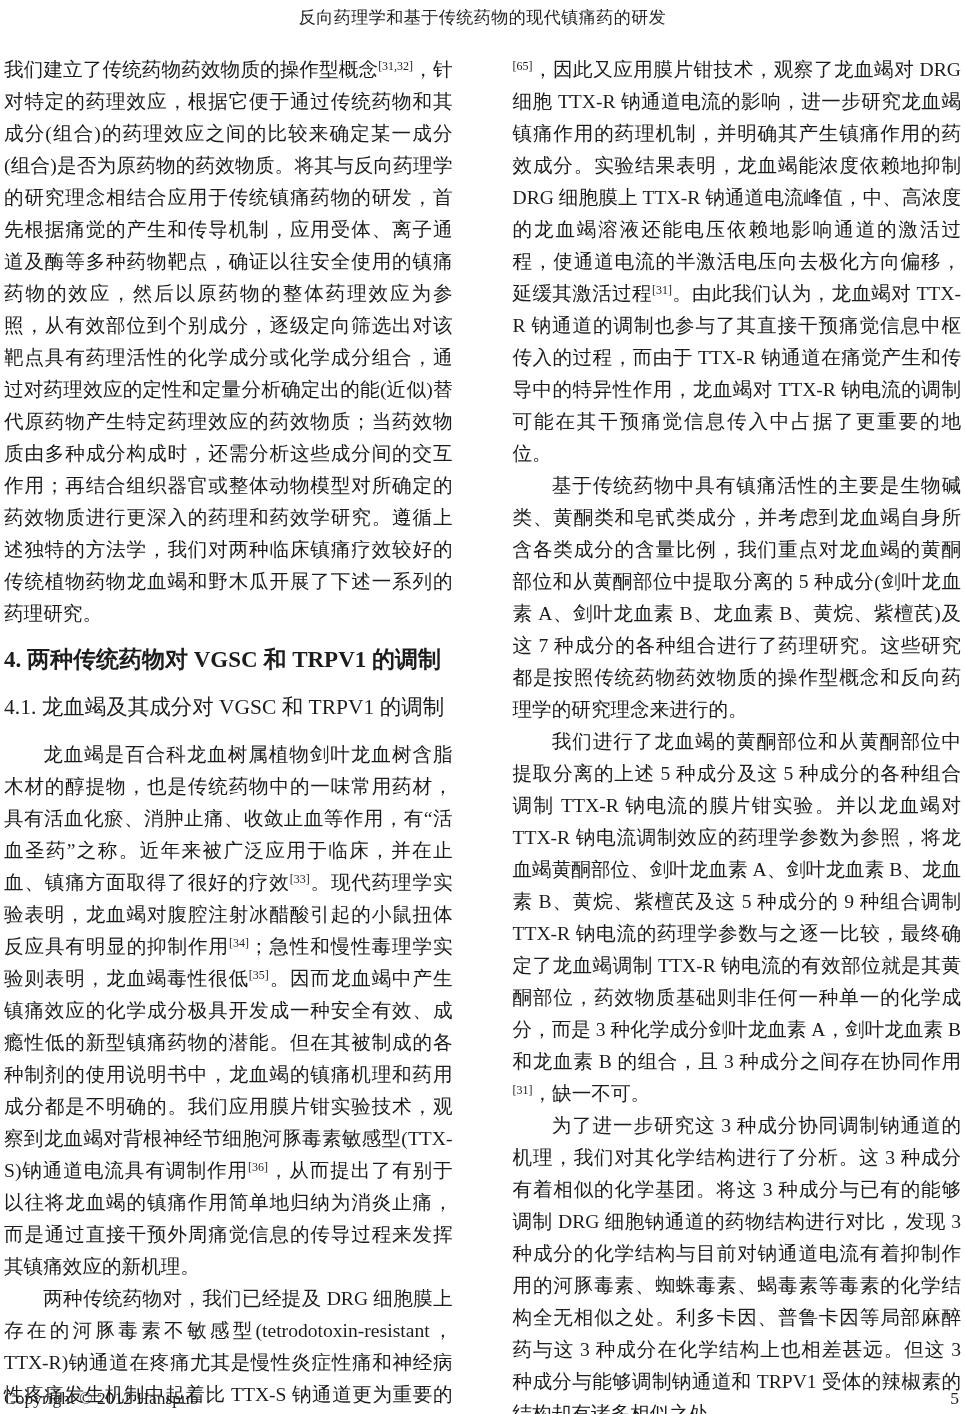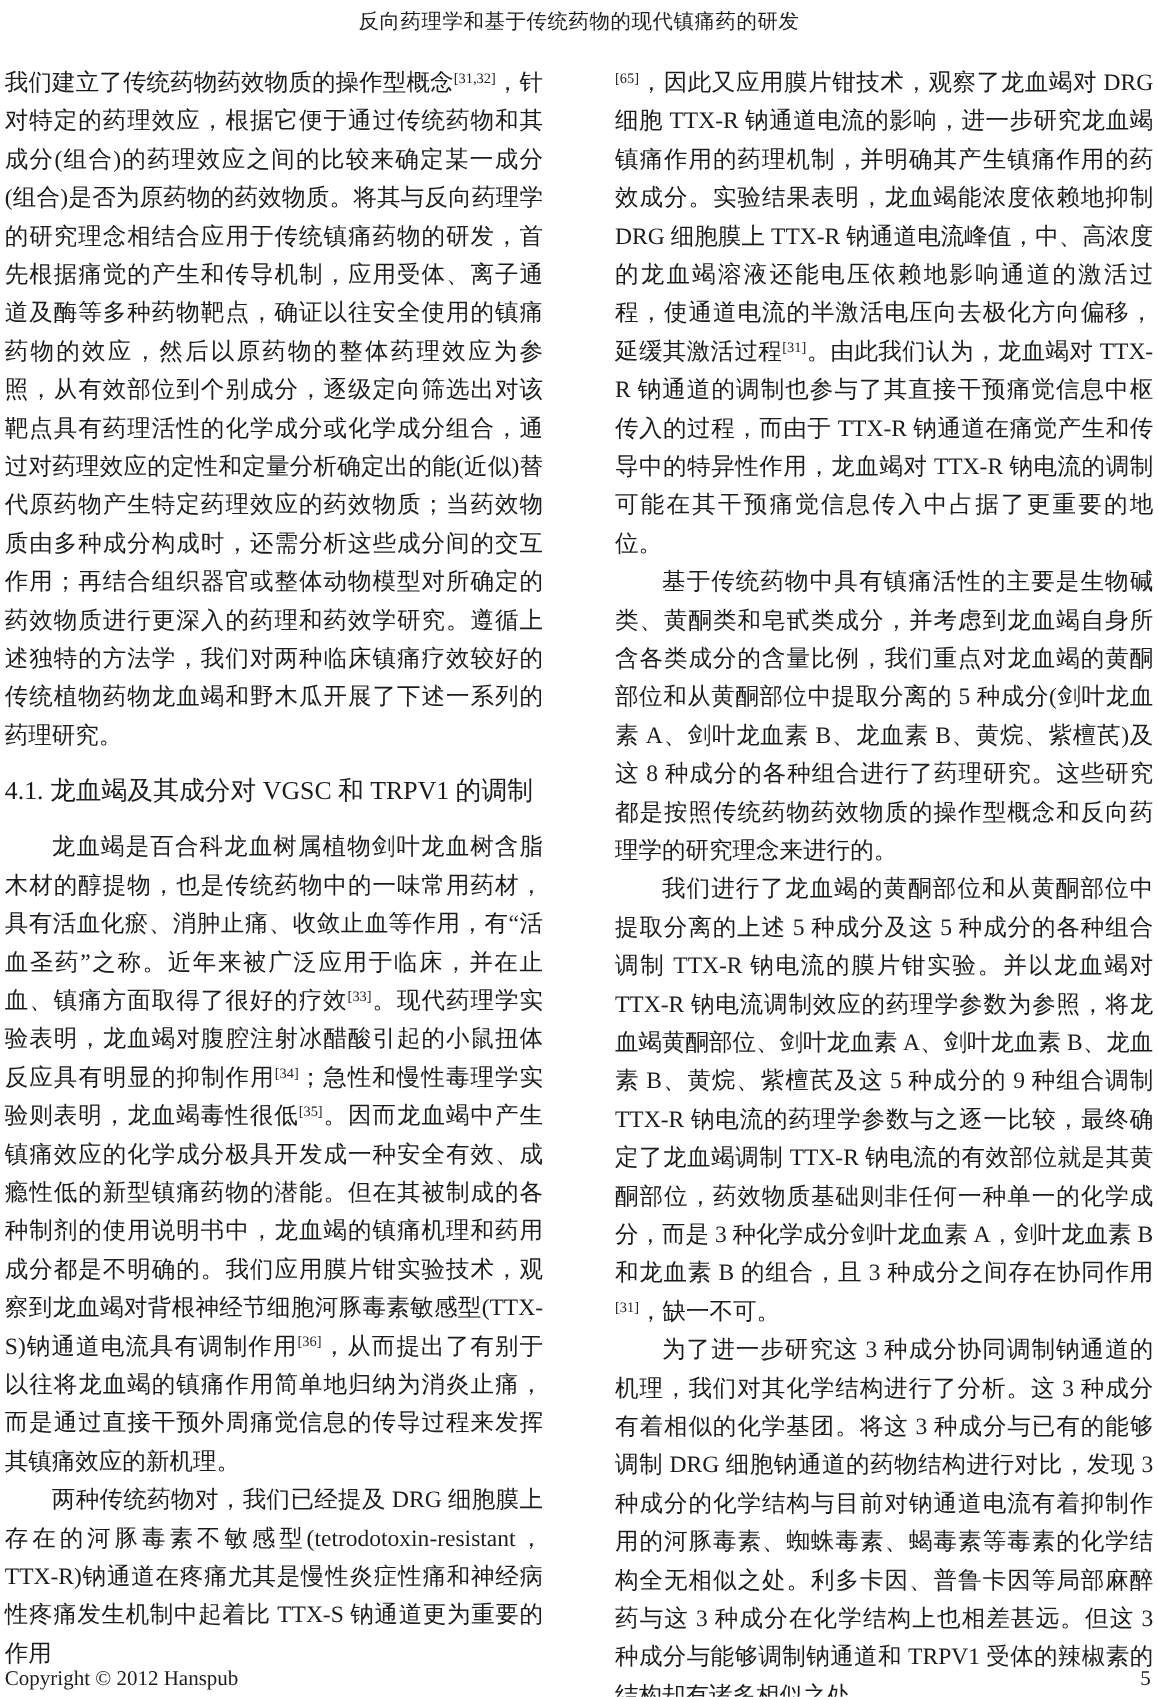--- a/index.html
+++ b/index.html
@@ -70,27 +70,28 @@
 </style>
 </head>
 <body>
 
 <div class="page">
   <div class="page-header">反向药理学和基于传统药物的现代镇痛药的研发</div>
 
   <div class="columns">
     <div class="column">
         <p class="para">我们建立了传统药物药效物质的操作型概念<sup>[31,32]</sup>，针对特定的药理效应，根据它便于通过传统药物和其成分(组合)的药理效应之间的比较来确定某一成分(组合)是否为原药物的药效物质。将其与反向药理学的研究理念相结合应用于传统镇痛药物的研发，首先根据痛觉的产生和传导机制，应用受体、离子通道及酶等多种药物靶点，确证以往安全使用的镇痛药物的效应，然后以原药物的整体药理效应为参照，从有效部位到个别成分，逐级定向筛选出对该靶点具有药理活性的化学成分或化学成分组合，通过对药理效应的定性和定量分析确定出的能(近似)替代原药物产生特定药理效应的药效物质；当药效物质由多种成分构成时，还需分析这些成分间的交互作用；再结合组织器官或整体动物模型对所确定的药效物质进行更深入的药理和药效学研究。遵循上述独特的方法学，我们对两种临床镇痛疗效较好的传统植物药物龙血竭和野木瓜开展了下述一系列的药理研究。</p>
+        <h2 class="h1">4. 两种传统药物对 VGSC 和 TRPV1 的调制</h2>
         <h3 class="h2">4.1. 龙血竭及其成分对 VGSC 和 TRPV1 的调制</h3>
         <p class="para indent">龙血竭是百合科龙血树属植物剑叶龙血树含脂木材的醇提物，也是传统药物中的一味常用药材，具有活血化瘀、消肿止痛、收敛止血等作用，有“活血圣药”之称。近年来被广泛应用于临床，并在止血、镇痛方面取得了很好的疗效<sup>[33]</sup>。现代药理学实验表明，龙血竭对腹腔注射冰醋酸引起的小鼠扭体反应具有明显的抑制作用<sup>[34]</sup>；急性和慢性毒理学实验则表明，龙血竭毒性很低<sup>[35]</sup>。因而龙血竭中产生镇痛效应的化学成分极具开发成一种安全有效、成瘾性低的新型镇痛药物的潜能。但在其被制成的各种制剂的使用说明书中，龙血竭的镇痛机理和药用成分都是不明确的。我们应用膜片钳实验技术，观察到龙血竭对背根神经节细胞河豚毒素敏感型(TTX-S)钠通道电流具有调制作用<sup>[36]</sup>，从而提出了有别于以往将龙血竭的镇痛作用简单地归纳为消炎止痛，而是通过直接干预外周痛觉信息的传导过程来发挥其镇痛效应的新机理。</p>
         <p class="para indent">两种传统药物对，我们已经提及 DRG 细胞膜上存在的河豚毒素不敏感型(tetrodotoxin-resistant，TTX-R)钠通道在疼痛尤其是慢性炎症性痛和神经病性疼痛发生机制中起着比 TTX-S 钠通道更为重要的作用</p>
       </div>
     <div class="column">
         <p class="para"><sup>[65]</sup>，因此又应用膜片钳技术，观察了龙血竭对 DRG 细胞 TTX-R 钠通道电流的影响，进一步研究龙血竭镇痛作用的药理机制，并明确其产生镇痛作用的药效成分。实验结果表明，龙血竭能浓度依赖地抑制 DRG 细胞膜上 TTX-R 钠通道电流峰值，中、高浓度的龙血竭溶液还能电压依赖地影响通道的激活过程，使通道电流的半激活电压向去极化方向偏移，延缓其激活过程<sup>[31]</sup>。由此我们认为，龙血竭对 TTX-R 钠通道的调制也参与了其直接干预痛觉信息中枢传入的过程，而由于 TTX-R 钠通道在痛觉产生和传导中的特异性作用，龙血竭对 TTX-R 钠电流的调制可能在其干预痛觉信息传入中占据了更重要的地位。</p>
-        <p class="para indent">基于传统药物中具有镇痛活性的主要是生物碱类、黄酮类和皂甙类成分，并考虑到龙血竭自身所含各类成分的含量比例，我们重点对龙血竭的黄酮部位和从黄酮部位中提取分离的 5 种成分(剑叶龙血素 A、剑叶龙血素 B、龙血素 B、黄烷、紫檀芪)及这 8 种成分的各种组合进行了药理研究。这些研究都是按照传统药物药效物质的操作型概念和反向药理学的研究理念来进行的。</p>
+        <p class="para indent">基于传统药物中具有镇痛活性的主要是生物碱类、黄酮类和皂甙类成分，并考虑到龙血竭自身所含各类成分的含量比例，我们重点对龙血竭的黄酮部位和从黄酮部位中提取分离的 5 种成分(剑叶龙血素 A、剑叶龙血素 B、龙血素 B、黄烷、紫檀芪)及这 7 种成分的各种组合进行了药理研究。这些研究都是按照传统药物药效物质的操作型概念和反向药理学的研究理念来进行的。</p>
         <p class="para indent">我们进行了龙血竭的黄酮部位和从黄酮部位中提取分离的上述 5 种成分及这 5 种成分的各种组合调制 TTX-R 钠电流的膜片钳实验。并以龙血竭对 TTX-R 钠电流调制效应的药理学参数为参照，将龙血竭黄酮部位、剑叶龙血素 A、剑叶龙血素 B、龙血素 B、黄烷、紫檀芪及这 5 种成分的 9 种组合调制 TTX-R 钠电流的药理学参数与之逐一比较，最终确定了龙血竭调制 TTX-R 钠电流的有效部位就是其黄酮部位，药效物质基础则非任何一种单一的化学成分，而是 3 种化学成分剑叶龙血素 A，剑叶龙血素 B 和龙血素 B 的组合，且 3 种成分之间存在协同作用<sup>[31]</sup>，缺一不可。</p>
         <p class="para indent">为了进一步研究这 3 种成分协同调制钠通道的机理，我们对其化学结构进行了分析。这 3 种成分有着相似的化学基团。将这 3 种成分与已有的能够调制 DRG 细胞钠通道的药物结构进行对比，发现 3 种成分的化学结构与目前对钠通道电流有着抑制作用的河豚毒素、蜘蛛毒素、蝎毒素等毒素的化学结构全无相似之处。利多卡因、普鲁卡因等局部麻醉药与这 3 种成分在化学结构上也相差甚远。但这 3 种成分与能够调制钠通道和 TRPV1 受体的辣椒素的结构却有诸多相似之处。</p>
       </div>
   </div>
 
   <div class="page-footer">
     <span>Copyright © 2012 Hanspub</span>
     <span>5</span>
   </div>
 </div>

